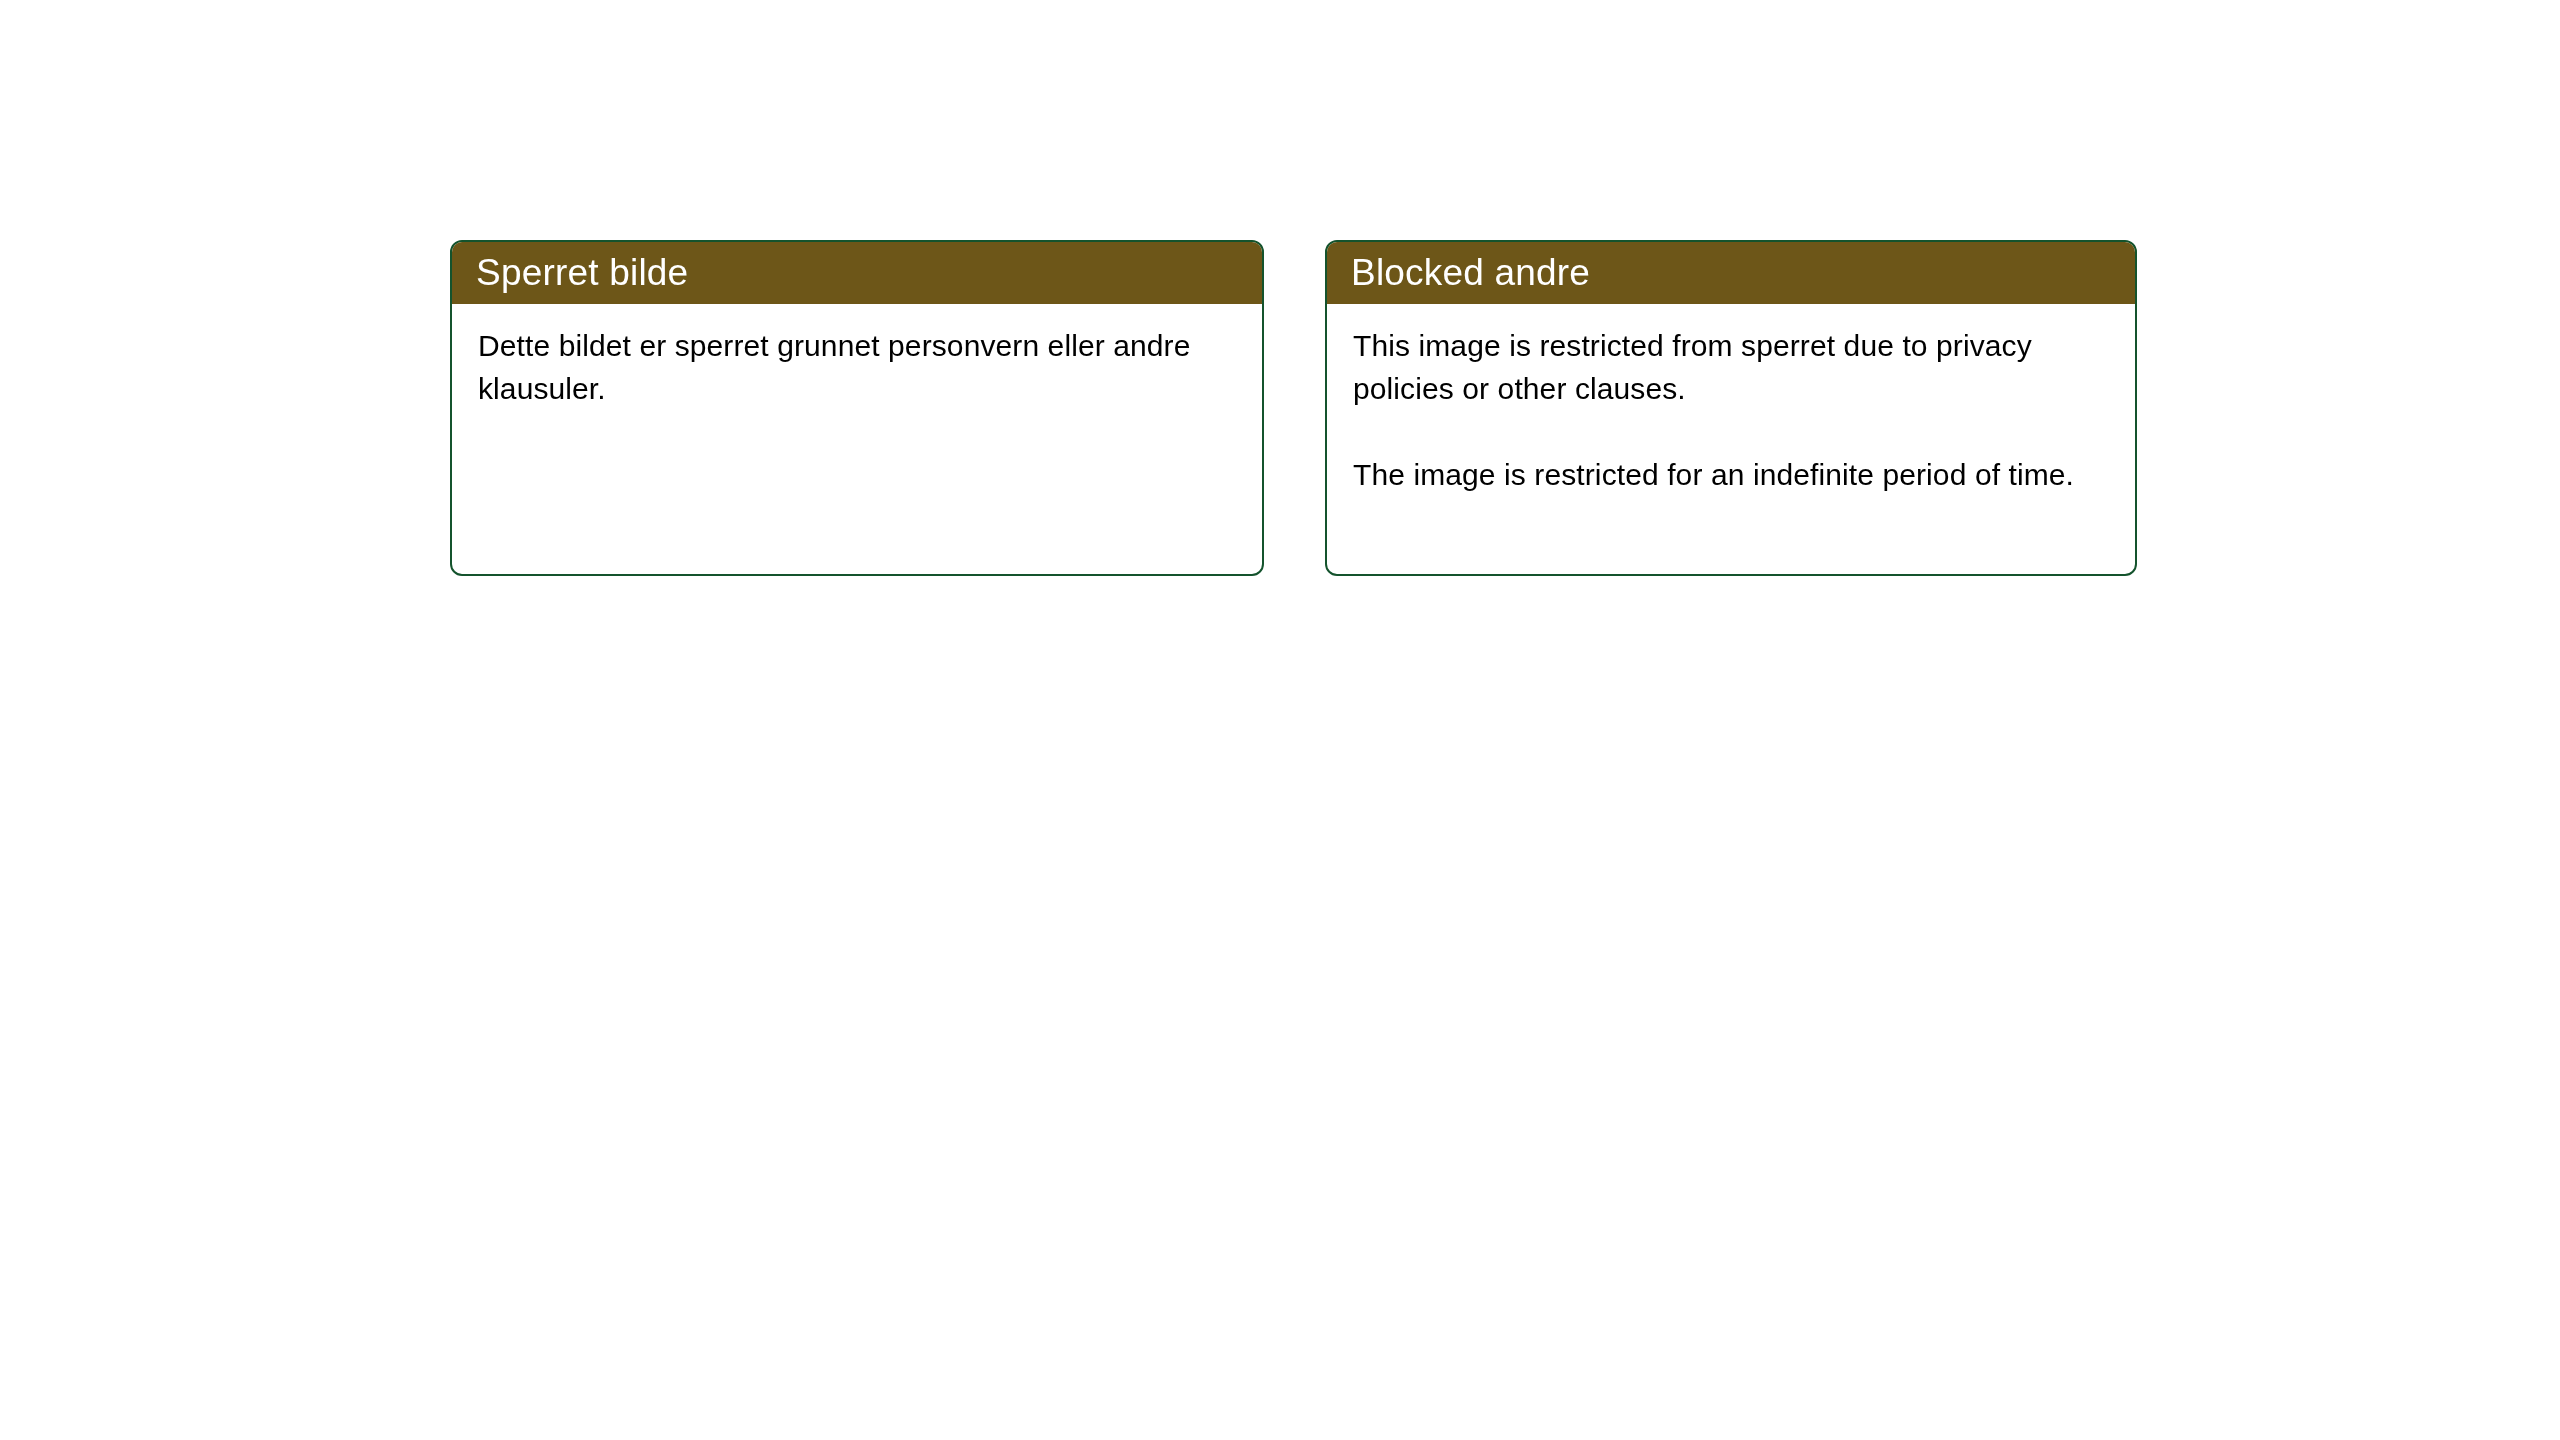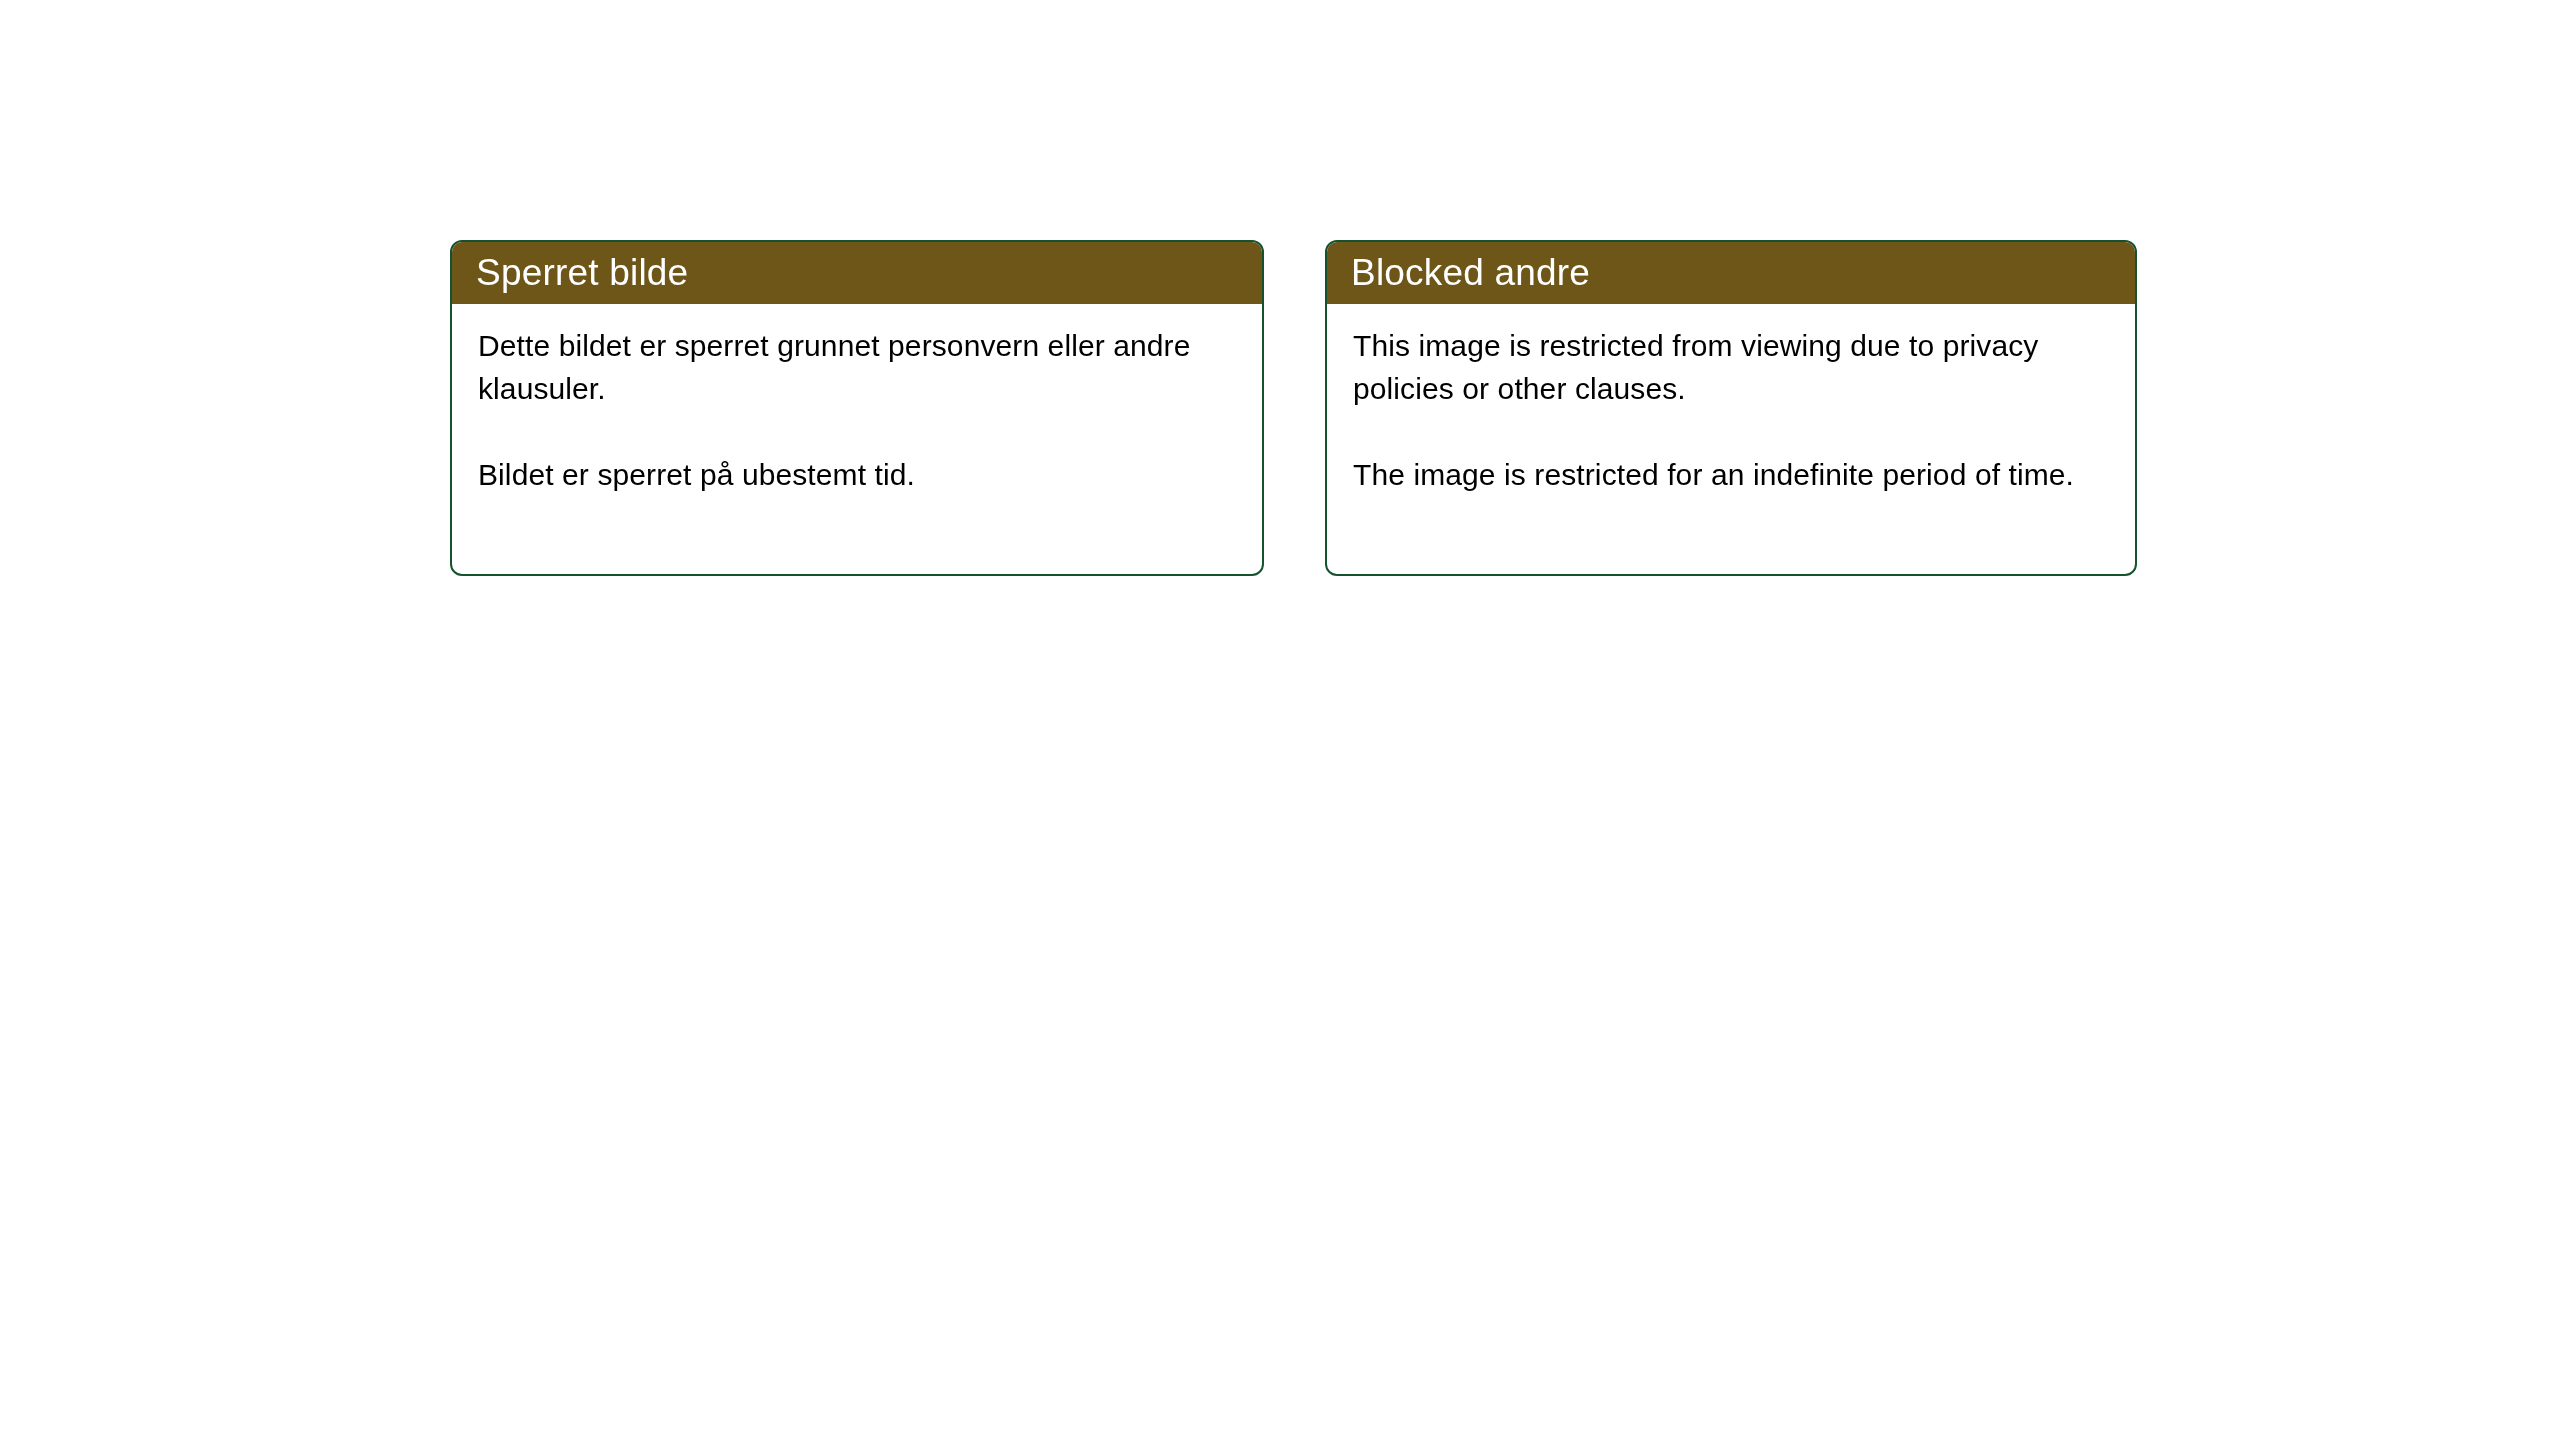--- a/index.html
+++ b/index.html
@@ -85,27 +85,26 @@
 <body>
 
 <div id="notice-area">
 
   <div class="notice-card card-no">
     <div class="card-header">
       <div class="card-title">Sperret bilde</div>
     </div>
     <div class="card-body">
       <p class="card-paragraph">Dette bildet er sperret grunnet personvern eller andre klausuler.</p>
-      <p class="card-paragraph">Bildet er sperret på ubestemt tid.</p>
     </div>
   </div>
 
   <div class="notice-card card-en">
     <div class="card-header">
       <div class="card-title">Blocked andre</div>
     </div>
     <div class="card-body">
-      <p class="card-paragraph">This image is restricted from viewing due to privacy policies or other clauses.</p>
+      <p class="card-paragraph">This image is restricted from sperret due to privacy policies or other clauses.</p>
       <p class="card-paragraph">The image is restricted for an indefinite period of time.</p>
     </div>
   </div>
 
 </div>
 
 </body></html>

